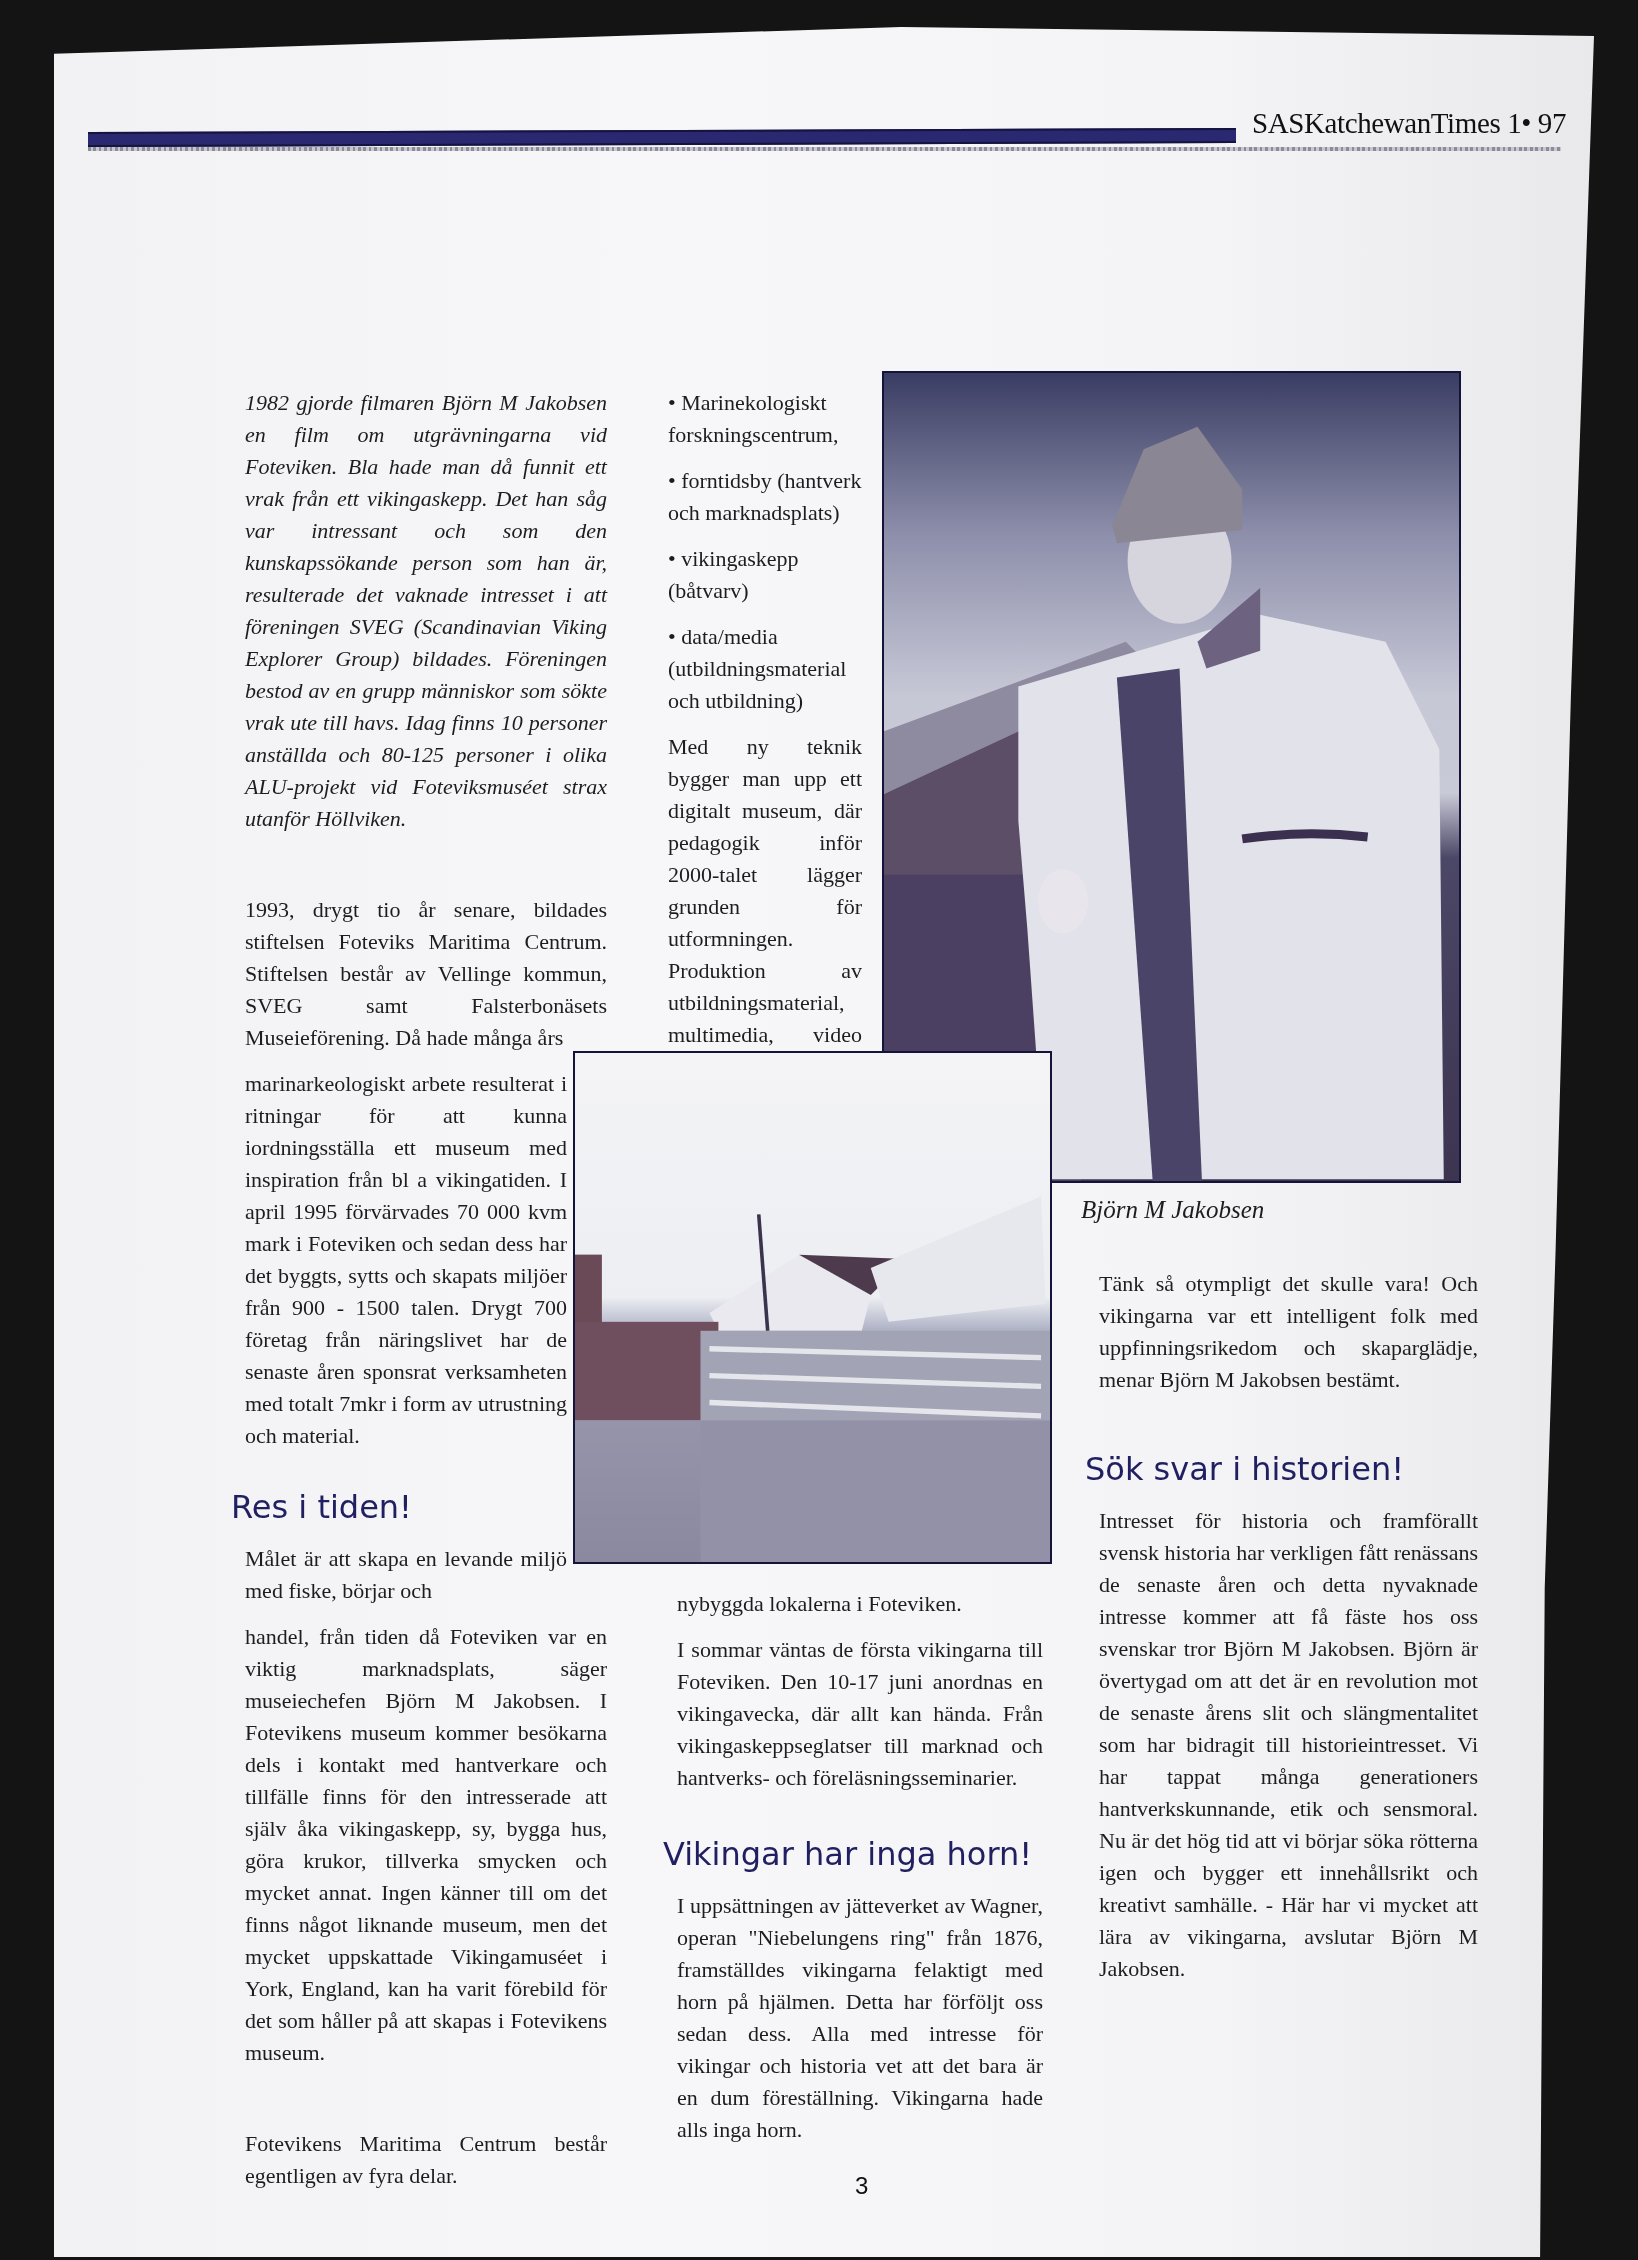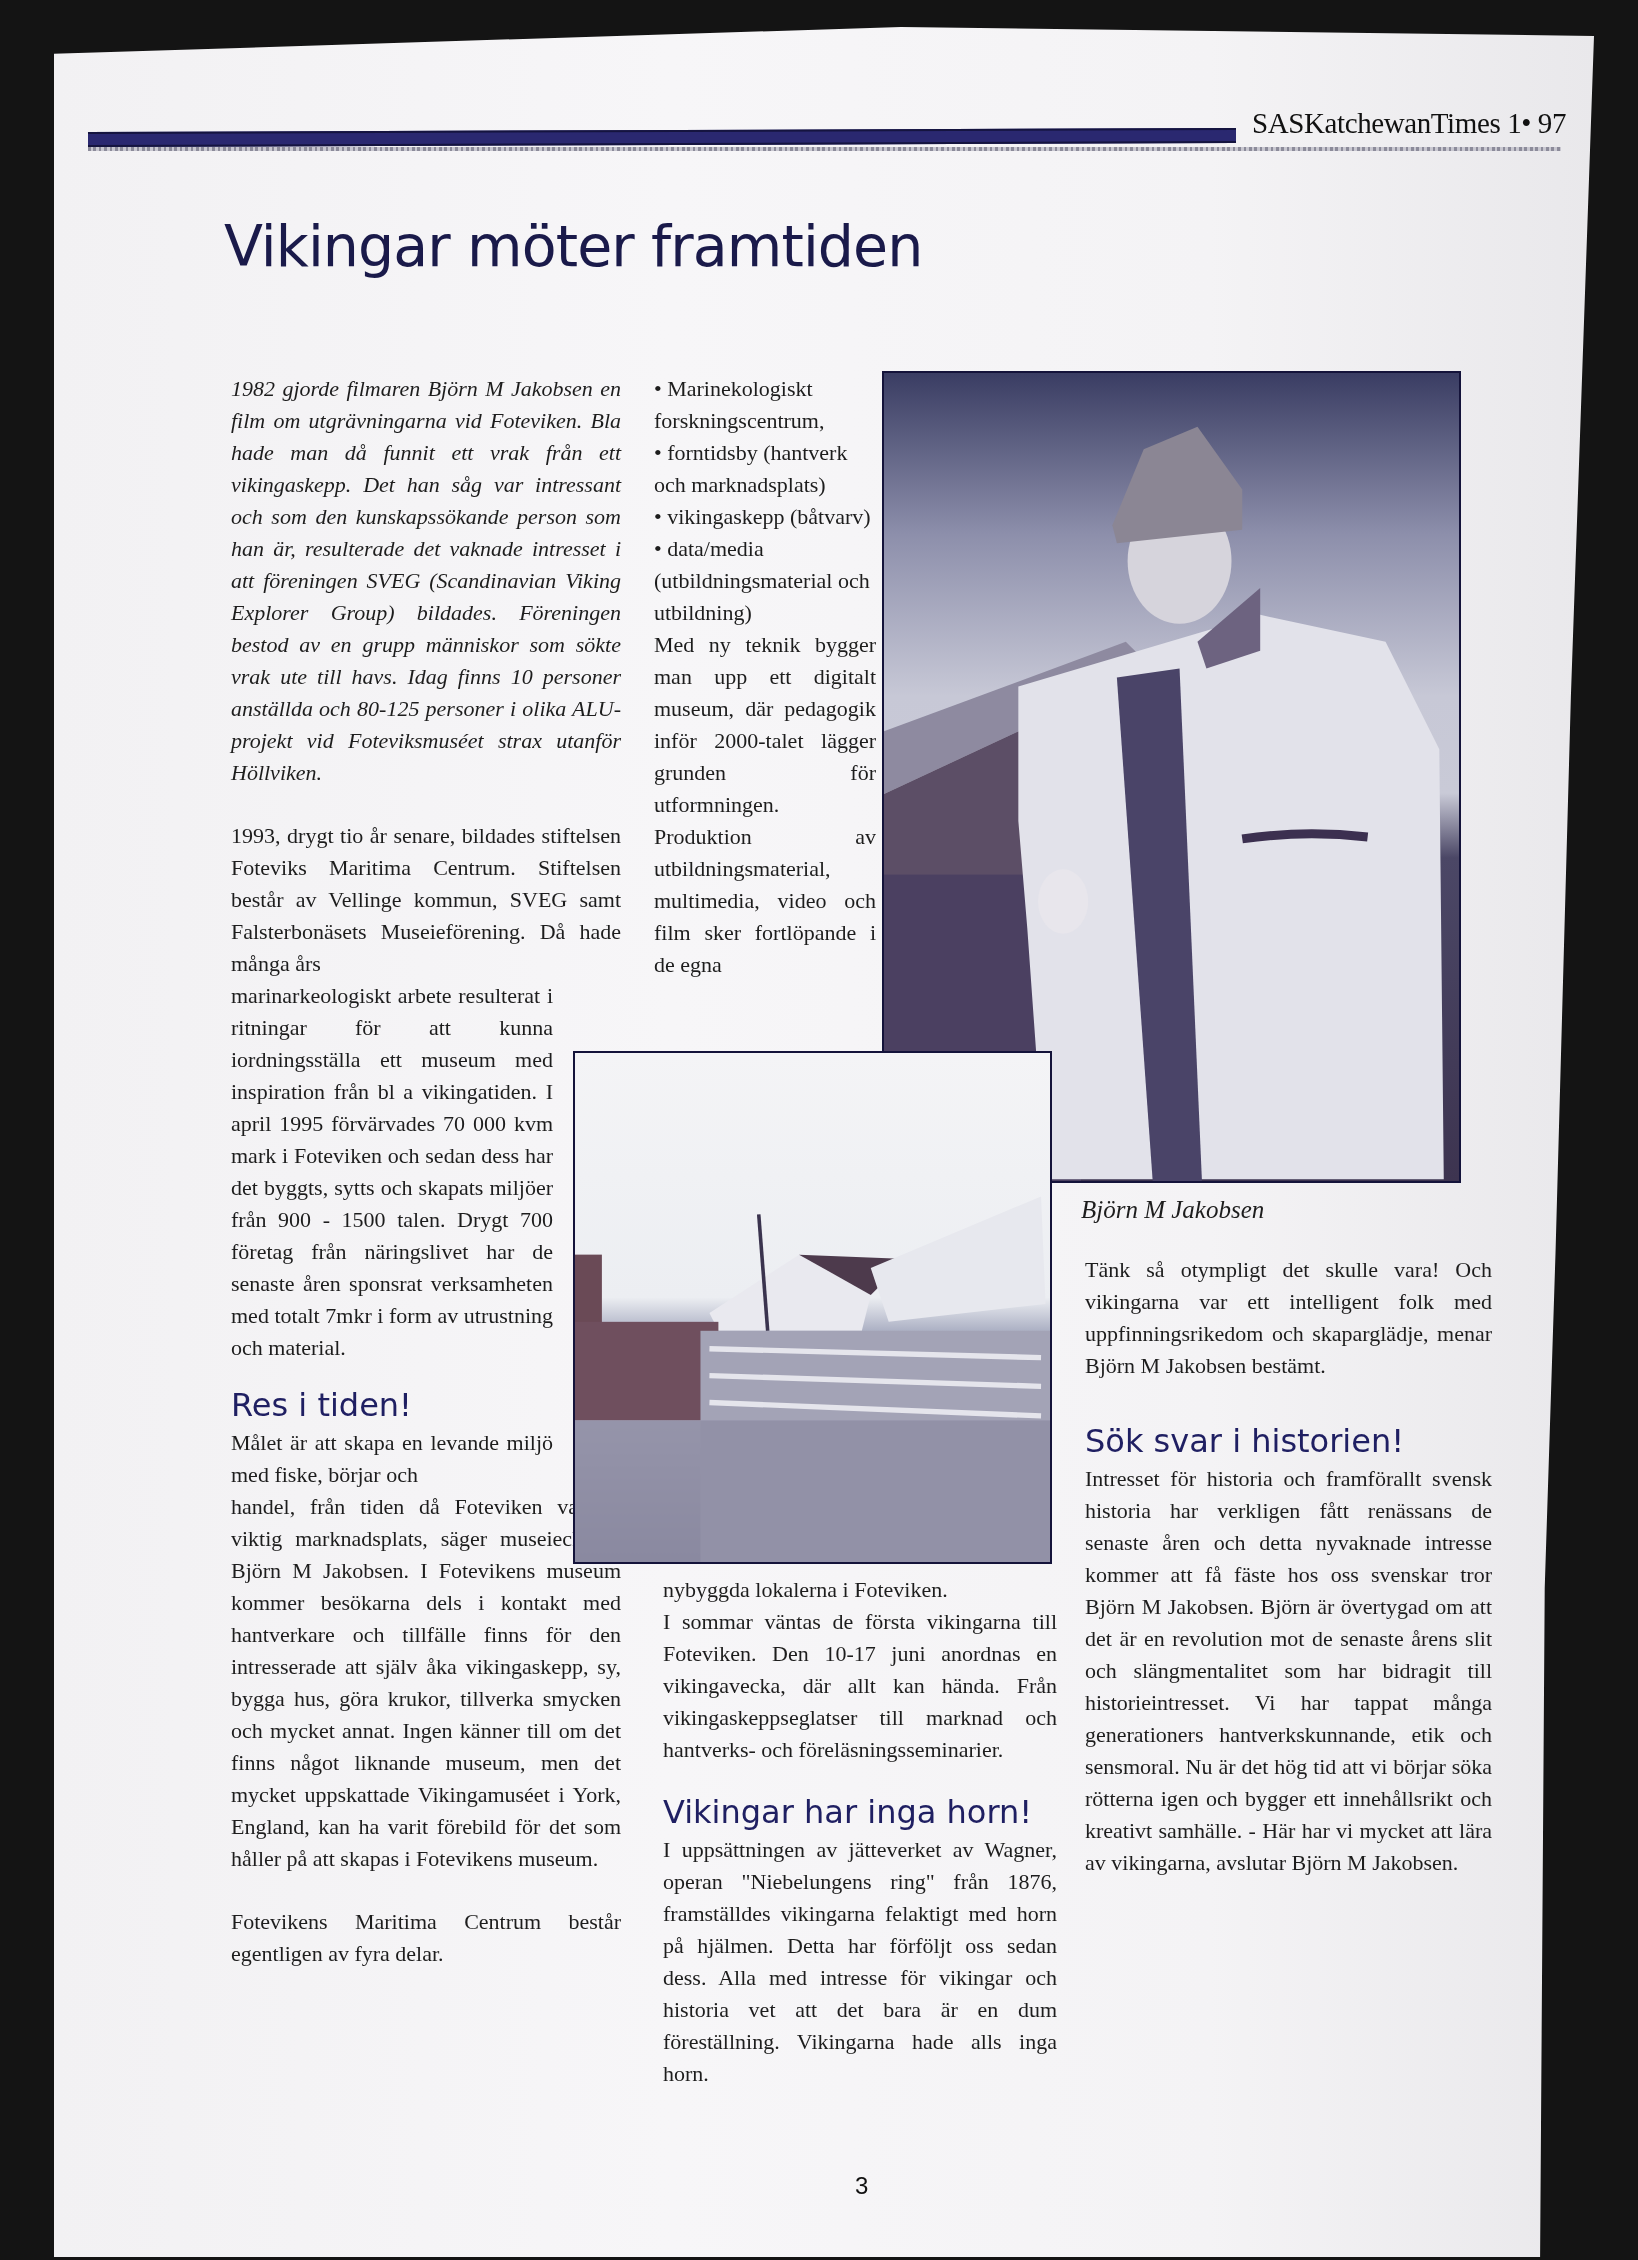--- a/index.html
+++ b/index.html
@@ -28,21 +28,21 @@
       position: absolute; left: 1252px; top: 107px;
       font-family: Liberation Serif, serif; font-size: 29px; color: #111;
       letter-spacing: -0.4px;
     }
     .title {
       position: absolute; left: 224px; top: 210px;
       font-family: "DejaVu Sans", sans-serif; font-size: 57px; line-height: 73px;
       color: #1a1a4a; font-weight: normal; margin: 0; letter-spacing: -0.9px;
     }
     .col { position: absolute; font-size: 22px; line-height: 32px; color: #1d1d1d; text-align: justify; }
-    .col p { margin: 0; }
+    .col p { margin: 14px; }
     .italic { font-style: italic; }
     .gap { height: 31px; }
     .col-a { left: 231px; top: 373px; width: 390px; }
     .col-a .narrow { width: 322px; }
     .col-b { left: 654px; top: 373px; width: 222px; text-align: left; }
     .col-b2 { left: 663px; top: 1574px; width: 394px; }
     .col-c { left: 1085px; top: 1254px; width: 407px; }
     .subhead {
       font-family: "DejaVu Sans", sans-serif; font-size: 32px; line-height: 43px;
       color: #1f1f62; margin: 0; text-align: left; font-weight: normal;
@@ -63,21 +63,21 @@
 </head>
 <body>
 
 <div class="page"></div>
 
 <div class="rule-dark"></div>
 <div class="rule-light"></div>
 <div class="masthead">SASKatchewanTimes 1• 97</div>
 
 <h1 class="title">
-  <span>Vikingar möter framtiden</span><br>
+  <br>
 </h1>
 
 <div class="col col-a">
   <p class="italic">1982 gjorde filmaren Björn M Jakobsen en film om utgrävningarna vid Foteviken. Bla hade man då funnit ett vrak från ett vikingaskepp. Det han såg var intressant och som den kunskapssökande person som han är, resulterade det vaknade intresset i att föreningen SVEG (Scandinavian Viking Explorer Group) bildades. Föreningen bestod av en grupp människor som sökte vrak ute till havs. Idag finns 10 personer anställda och 80-125 personer i olika ALU-projekt vid Foteviksmuséet strax utanför Höllviken.</p>
   <div class="gap"></div>
   <p>1993, drygt tio år senare, bildades stiftelsen Foteviks Maritima Centrum. Stiftelsen består av Vellinge kommun, SVEG samt Falsterbonäsets Museieförening. Då hade många års</p>
   <p class="narrow">marinarkeologiskt arbete resulterat i ritningar för att kunna iordningsställa ett museum med inspiration från bl a vikingatiden. I april 1995 förvärvades 70 000 kvm mark i Foteviken och sedan dess har det byggts, sytts och skapats miljöer från 900 - 1500 talen. Drygt 700 företag från näringslivet har de senaste åren sponsrat verksamheten med totalt 7mkr i form av utrustning och material.</p>
   <div style="height:19.7px"></div>
   <h2 class="subhead">Res i tiden!</h2>
   <p class="narrow">Målet är att skapa en levande miljö med fiske, börjar och</p>

